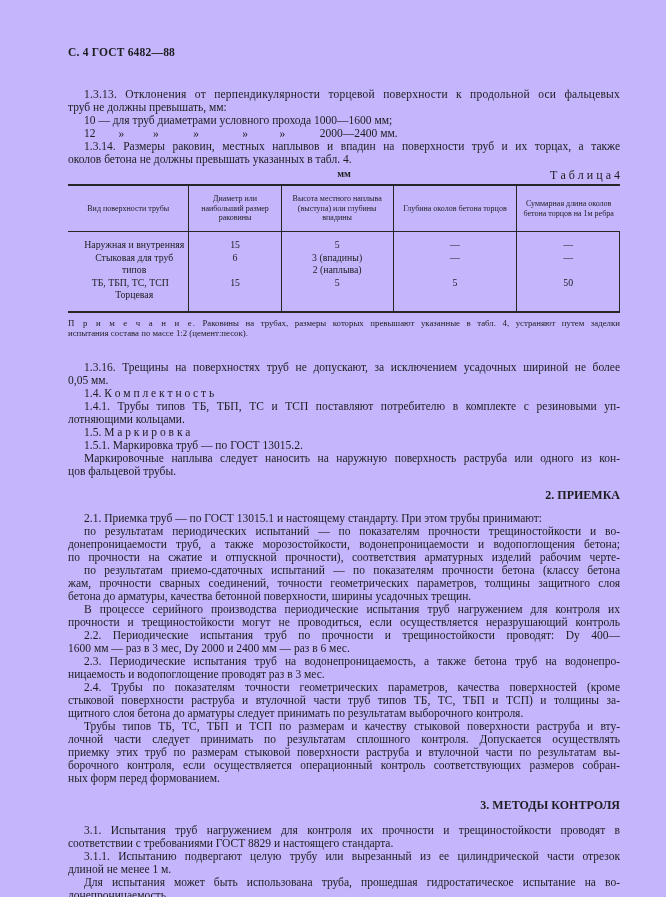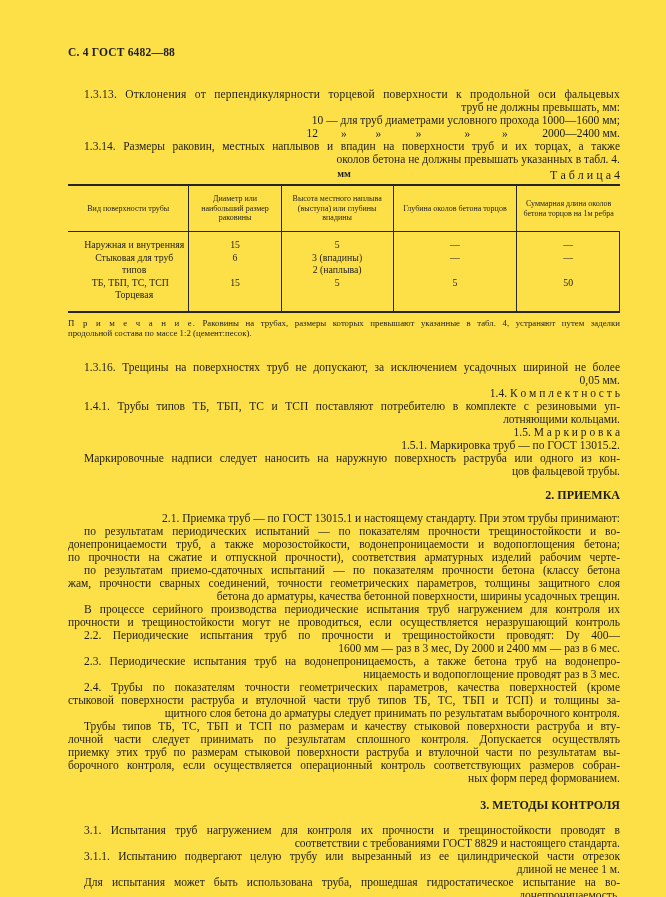--- a/index.html
+++ b/index.html
@@ -1,23 +1,23 @@
 <!DOCTYPE html>
 <html><head>
 <meta charset="utf-8">
 <style>
   html,body { margin:0; padding:0; }
   body { background:#e8e8e6; font-family:"Liberation Serif","DejaVu Serif",serif; }
   .page {
     position:relative; width:666px; height:897px; margin:0 auto;
-    background:#fde047; color:#1d1d1d; box-sizing:border-box;
+    background:#c4b5fd; color:#1d1d1d; box-sizing:border-box;
     padding:46px 46px 18px 68px; overflow:hidden;
   }
   .doc-header { font-weight:bold; font-size:11.5px; margin-bottom:30px; letter-spacing:.2px; }
-  .ln { font-size:11.5px; line-height:13px; min-height:13px;text-align:right; }
+  .ln { font-size:11.5px; line-height:13px; min-height:13px; }
   .j  { text-align:justify; text-align-last:justify; }
   .in { text-indent:16px; }
   .pre { white-space:pre; }
   .block { margin:0; }
   .tbl-label-row { position:relative; height:14px; margin-top:2px; }
   .tbl-unit { position:absolute; left:0; right:0; text-align:center; font-size:10px; font-weight:bold; }
   .tbl-caption { position:absolute; right:0; top:0; font-size:12px; }
   .gtable {
     display:grid; grid-template-columns:22% 16.7% 20.3% 22.4% 18.6%;
     border-top:2px solid #262626; border-bottom:2px solid #262626; margin-top:2px;
@@ -101,40 +101,40 @@
     <div class="td">
       <div class="tl">—</div>
       <div class="tl">—</div>
       <div class="tl"></div>
       <div class="tl">50</div>
     </div>
   </div>
 
   <div class="note">
     <div class="nln j"><span class="note-label">П р и м е ч а н и е.</span><span> Раковины на трубах, размеры которых превышают  указанные в табл. 4, устраняют путем заделки</span></div>
-    <div class="nln">продольной состава по массе 1:2 (цемент:песок).</div>
+    <div class="nln">испытания состава по массе 1:2 (цемент:песок).</div>
   </div>
 
   <div class="block">
     <div class="ln j in">1.3.16. Трещины на поверхностях труб не допускают,  за исключением  усадочных шириной не более</div>
     <div class="ln">0,05 мм.</div>
   </div>
 
   <div class="ln in">1.4. К о м п л е к т н о с т ь</div>
 
   <div class="block">
     <div class="ln j in">1.4.1. Трубы типов ТБ, ТБП, ТС и ТСП поставляют потребителю в  комплекте  с резиновыми уп-</div>
     <div class="ln">лотняющими кольцами.</div>
   </div>
 
   <div class="ln in">1.5. М а р к и р о в к а</div>
   <div class="ln in">1.5.1. Маркировка труб — по ГОСТ 13015.2.</div>
 
   <div class="block">
-    <div class="ln j in">Маркировочные надписи следует наносить на наружную поверхность раструба или одного из кон-</div>
+    <div class="ln j in">Маркировочные наплыва следует наносить на наружную поверхность раструба или одного из кон-</div>
     <div class="ln">цов фальцевой трубы.</div>
   </div>
 
   <div class="sec-heading">2. ПРИЕМКА</div>
 
   <div class="block">
     <div class="ln in">2.1. Приемка труб — по ГОСТ 13015.1 и настоящему стандарту. При этом трубы принимают:</div>
     <div class="ln j in">по результатам периодических  испытаний  — по показателям прочности трещиностойкости и во-</div>
     <div class="ln j">донепроницаемости труб, а также морозостойкости, водонепроницаемости  и водопоглощения бетона;</div>
     <div class="ln j">по прочности на сжатие и отпускной  прочности), соответствия  арматурных изделий рабочим черте-</div>

